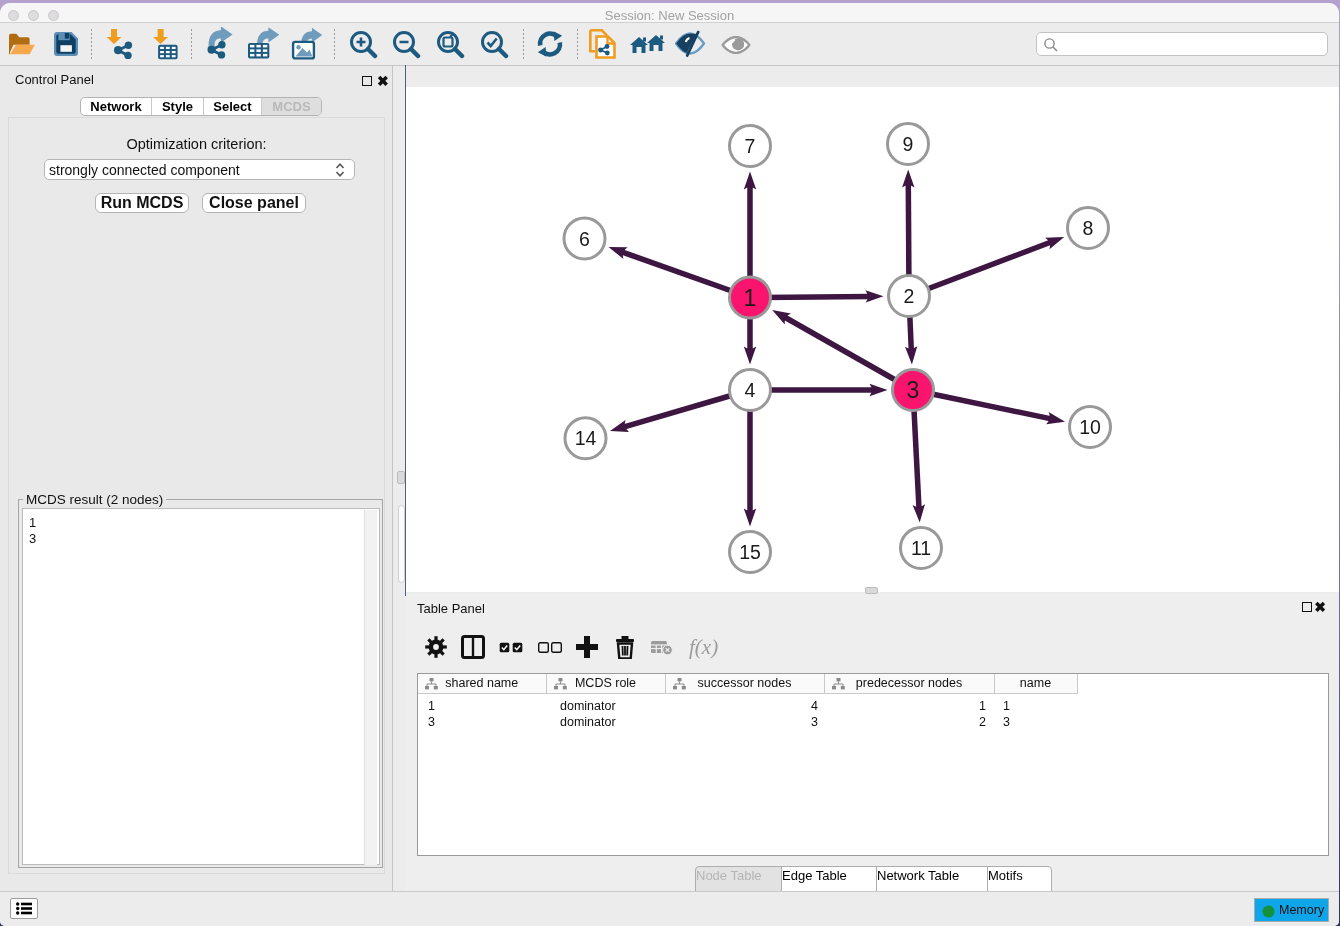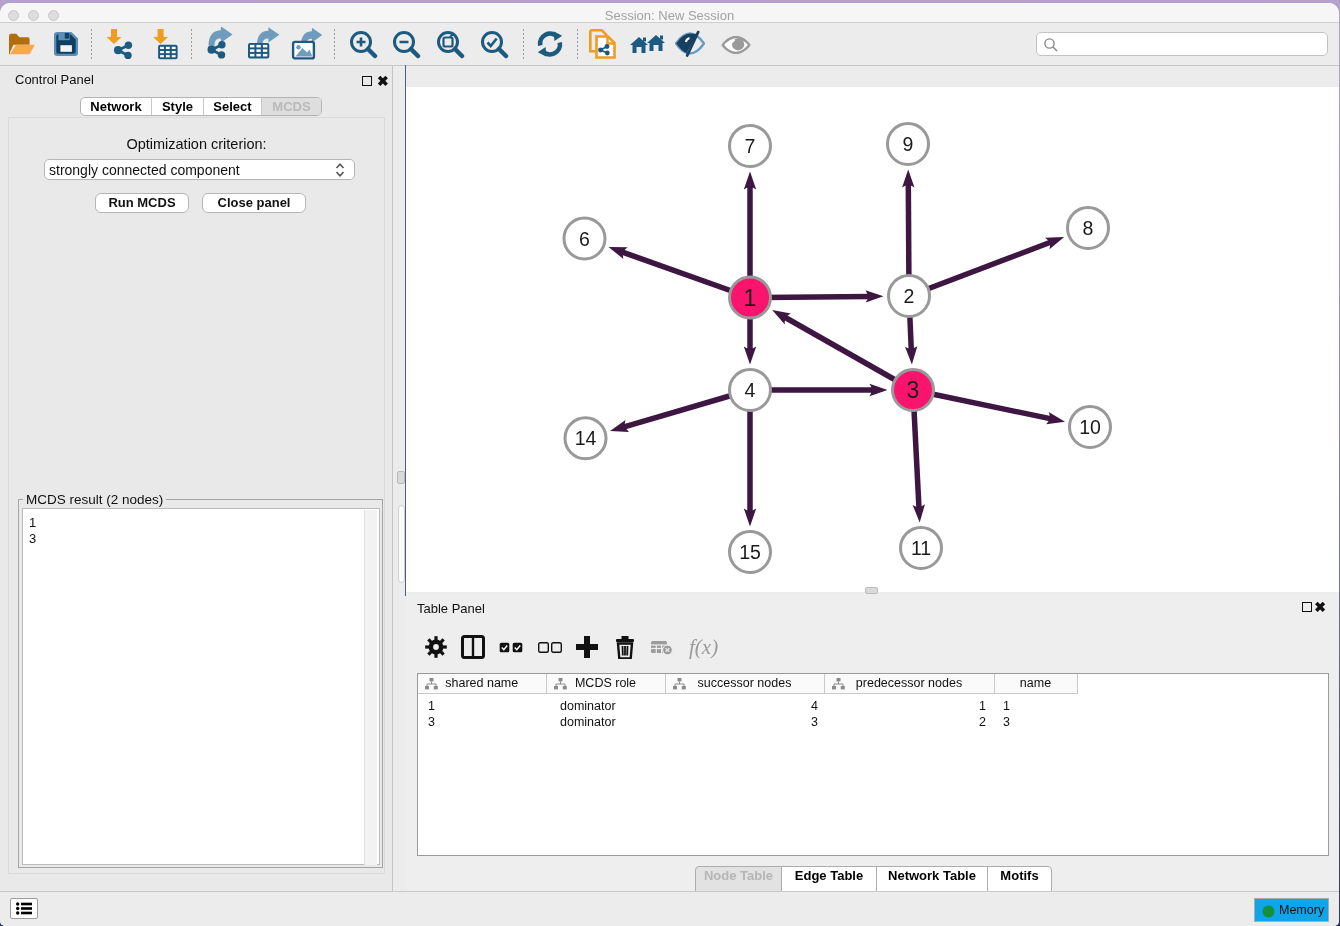--- a/index.html
+++ b/index.html
@@ -35,21 +35,21 @@
   .tab { font-size:13px; font-weight:bold; color:#000; text-align:center;
          line-height:17px; border-right:1px solid #c9c9c9; }
   #tabarea { position:absolute; left:8px; top:51px; width:377px; height:757px;
              border:1px solid #dadada; background:#e9e9e9; }
   #optlabel { position:absolute; left:0; top:70px; width:393px; text-align:center;
               font-size:14.5px; color:#111; }
   #dropdown { position:absolute; left:44px; top:93px; width:311px; height:21px;
               background:#fff; border:1px solid #b5b5b5; border-radius:5px;
               font-size:14px; color:#111; line-height:20px; padding-left:4px; }
   .btn { position:absolute; top:127px; height:20px; background:#fff;
-         border:1px solid #b5b5b5; border-radius:6px; font-size:13px; font-weight:bold;
+         border:1px solid #b5b5b5; border-radius:6px; font-size:16px; font-weight:bold;
          color:#111; text-align:center; line-height:18px; }
   #mcdsbox { position:absolute; left:18px; top:433px; width:365px; height:369px;
              border:1px solid #a5a5a5; }
   #mcdsbox .lbl { position:absolute; left:4px; top:-8px; background:#e9e9e9;
                   padding:0 3px; font-size:13.5px; line-height:15px; color:#111; }
   #mcdstext { position:absolute; left:3px; top:8px; width:358px; height:357px;
               background:#fff; border:1px solid #bbb; font-size:13px; color:#111;
               line-height:16px; padding:6px 0 0 6px; }
   #mcdsscroll { position:absolute; right:2px; top:1px; width:13px; height:355px;
                 background:#f2f2f2; border-left:1px solid #e0e0e0; }
@@ -66,22 +66,22 @@
   #tp-title { position:absolute; left:11px; top:8px; font-size:13px; color:#111; }
   #tptoolbar { position:absolute; left:11px; top:30px; width:911px; height:38px; }
   #ttable { position:absolute; left:11px; top:80px; width:912px; height:183px;
             background:#fff; border:1px solid #9a9a9a; }
   #thead { position:absolute; left:0; top:0; width:660px; height:20px;
            background:#fafafa; border-bottom:1px solid #c9c9c9; }
   .th { position:absolute; top:0; height:20px; font-size:12.5px; color:#111;
         text-align:center; line-height:18px; border-right:1px solid #c9c9c9; }
   .td { position:absolute; font-size:12.5px; color:#111; height:16px; line-height:16px; }
   .btab { position:absolute; top:273px; height:31px; background:#fff;
-          border:1px solid #adadad; font-size:13px; font-weight:bold; color:#000;
-          text-align:center; line-height:18px; }
+          border:1px solid #adadad; font-size:13px; font-weight:normal; color:#000;
+          line-height:18px; }
   
   #statusbar { position:absolute; left:0; top:888px; width:100%; height:35px;
                background:#ececec; border-top:1px solid #c9c9c9; }
   #memorybtn { position:absolute; right:10px; top:6px; width:75px; height:24px;
                background:#0ea5e9; border:1px solid #ababab; font-size:12.5px;
                color:#111; text-align:center; line-height:22px; }
 </style>
 </head>
 <body>
 <div id="win">

